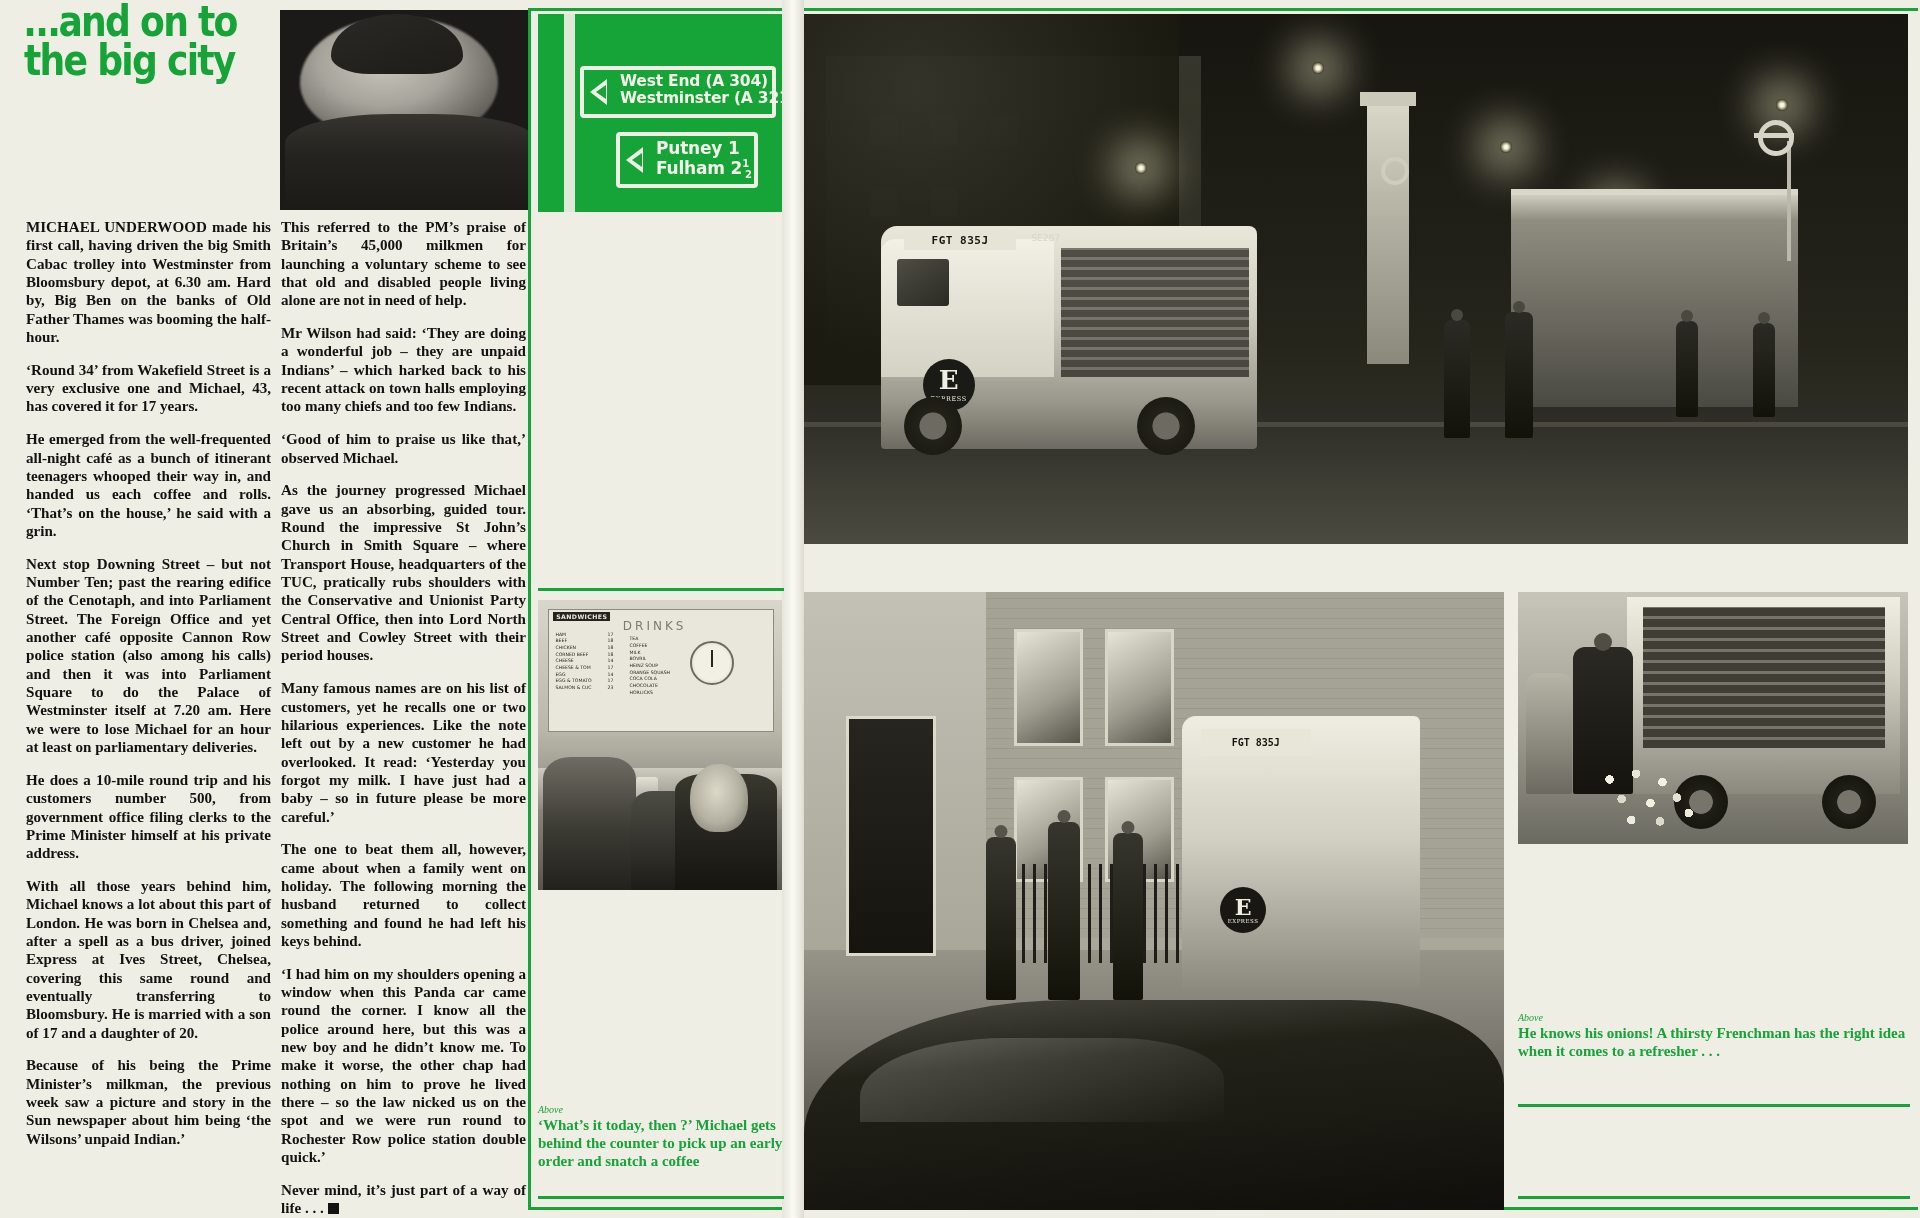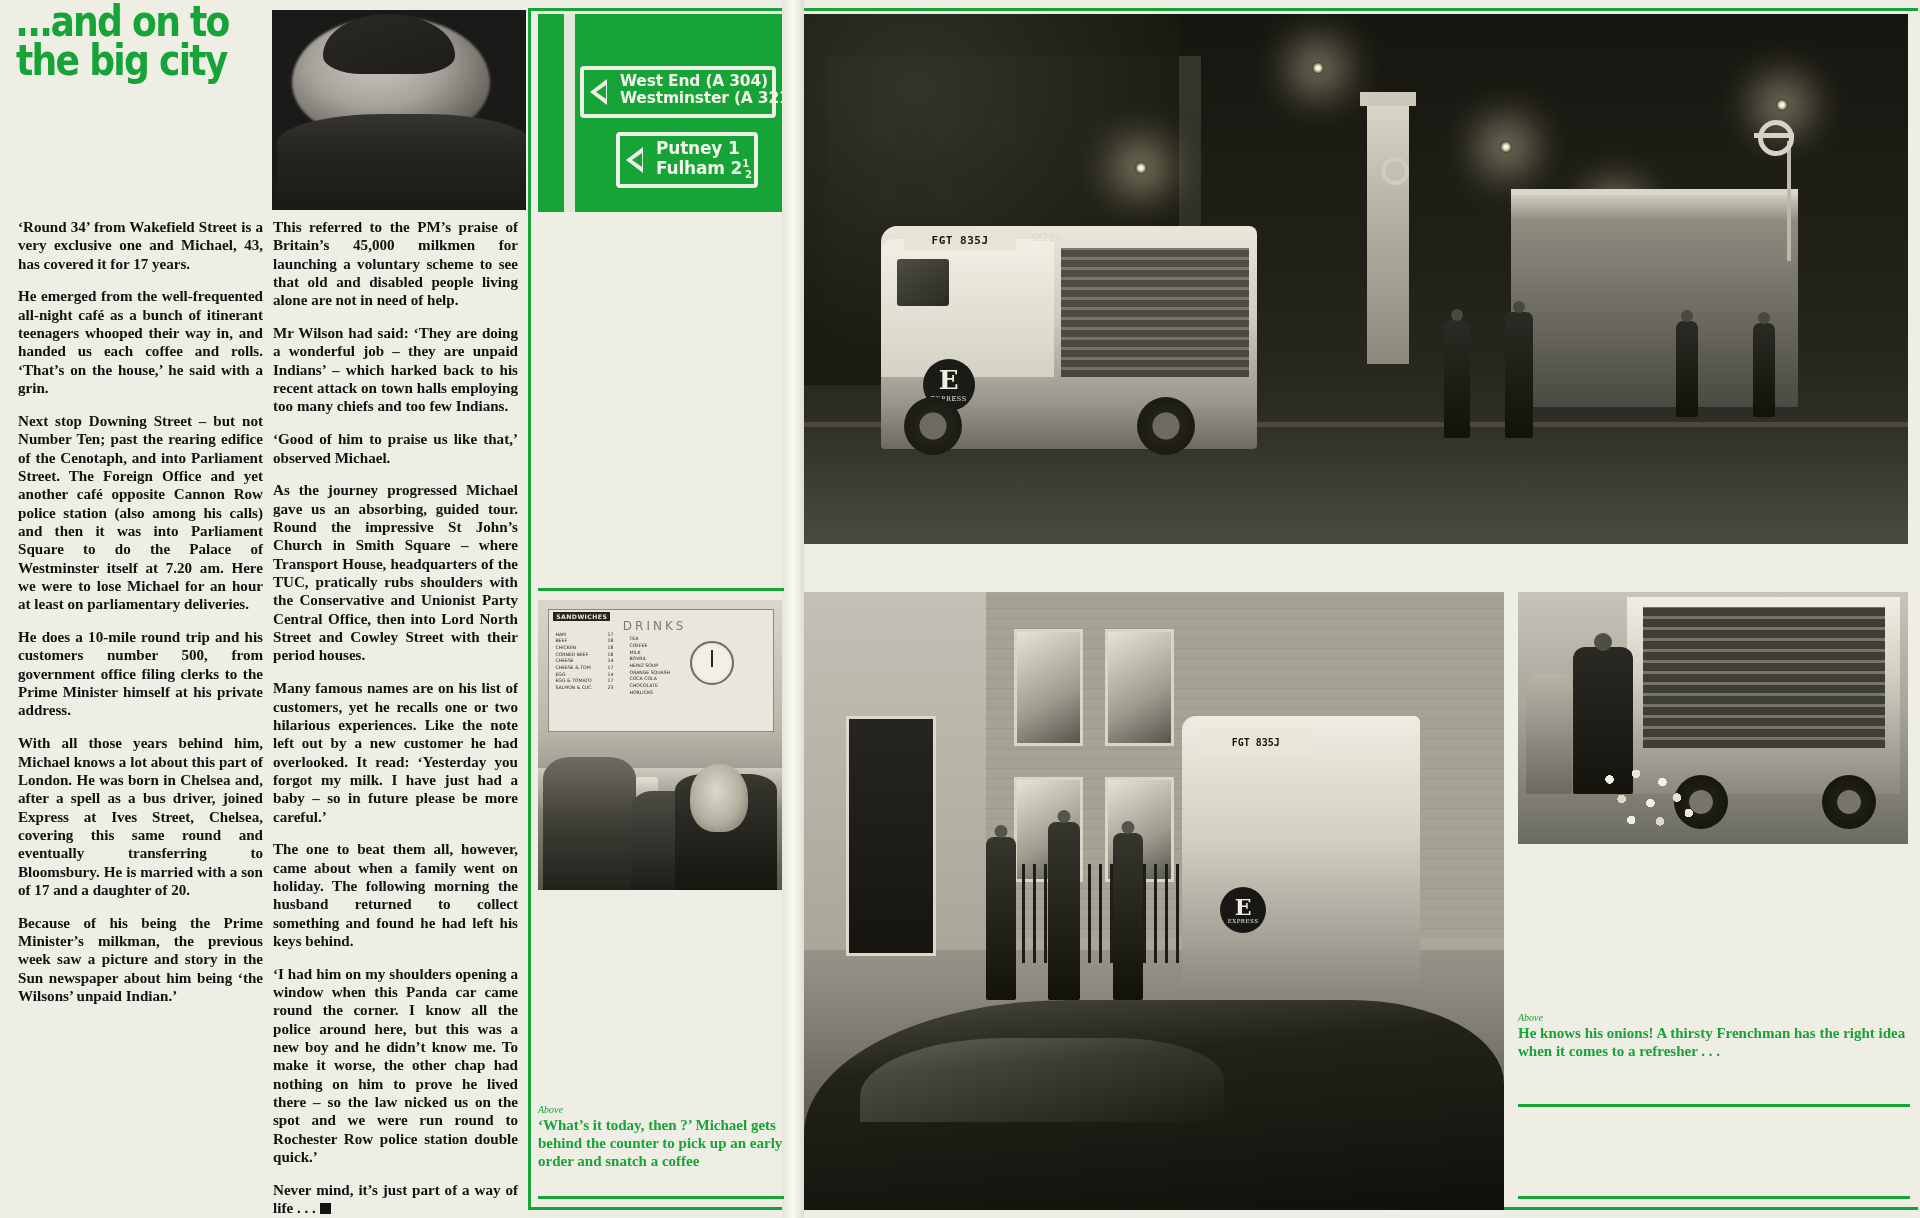--- a/index.html
+++ b/index.html
@@ -6,21 +6,21 @@
   body{
     width:1920px;height:1218px;
     background:#efeee4;
     font-family:"Liberation Serif", serif;
     overflow:hidden;
     position:relative;
   }
   .page{position:absolute;inset:0;}
 
   
-  .left-page{position:absolute;left:4px;top:0;width:528px;height:1218px;background:#efeee4;}
+  .left-page{position:absolute;left:12px;top:0;width:528px;height:1218px;background:#efeee4;}
 
   .headline{
     position:absolute;left:12px;top:2px;width:262px;
     font-family:"DejaVu Sans", sans-serif;
     font-weight:bold;
     font-size:42px;
     line-height:0.94;
     letter-spacing:-2.0px;
     color:#16a338;
     transform:scaleX(0.86);
@@ -303,20 +303,21 @@
     <div class="headline">
       <span>…and on to</span>
       <span class="l2">the big city</span>
     </div>
 
     <div class="portrait">
       <div class="hair"></div>
     </div>
 
     <div class="col col1">
+      <p>MICHAEL UNDERWOOD made his first call, having driven the big Smith Cabac trolley into Westminster from Bloomsbury depot, at 6.30 am. Hard by, Big Ben on the banks of Old Father Thames was booming the half-hour.</p>
       <p>‘Round 34’ from Wakefield Street is a very exclusive one and Michael, 43, has covered it for 17 years.</p>
       <p>He emerged from the well-frequented all-night café as a bunch of itinerant teenagers whooped their way in, and handed us each coffee and rolls. ‘That’s on the house,’ he said with a grin.</p>
       <p>Next stop Downing Street – but not Number Ten; past the rearing edifice of the Cenotaph, and into Parliament Street. The Foreign Office and yet another café opposite Cannon Row police station (also among his calls) and then it was into Parliament Square to do the Palace of Westminster itself at 7.20 am. Here we were to lose Michael for an hour at least on parliamentary deliveries.</p>
       <p>He does a 10-mile round trip and his customers number 500, from government office filing clerks to the Prime Minister himself at his private address.</p>
       <p>With all those years behind him, Michael knows a lot about this part of London. He was born in Chelsea and, after a spell as a bus driver, joined Express at Ives Street, Chelsea, covering this same round and eventually transferring to Bloomsbury. He is married with a son of 17 and a daughter of 20.</p>
       <p>Because of his being the Prime Minister’s milkman, the previous week saw a picture and story in the Sun newspaper about him being ‘the Wilsons’ unpaid Indian.’</p>
     </div>
 
     <div class="col col2">
       <p>This referred to the PM’s praise of Britain’s 45,000 milkmen for launching a voluntary scheme to see that old and disabled people living alone are not in need of help.</p>

